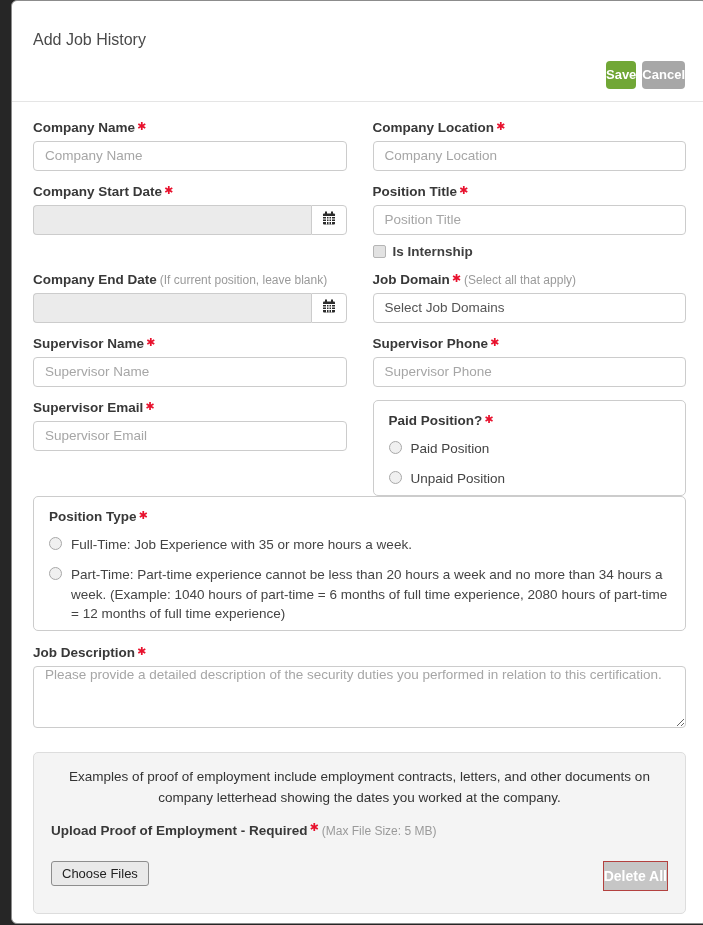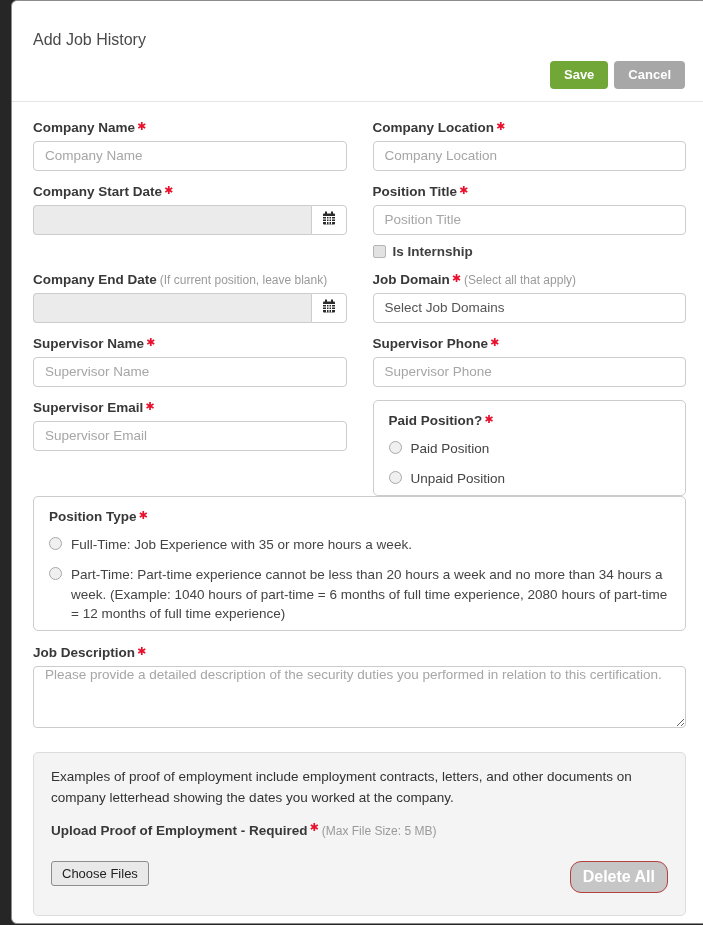--- a/index.html
+++ b/index.html
@@ -24,21 +24,21 @@
   .modal-title { font-size: 16px; color: #4a4a4a; font-weight: 400; }
   .header-actions { display: flex; justify-content: flex-end; gap: 6px; margin-top: 12px; }
   .btn {
     display: inline-block;
     border: none;
     border-radius: 4px;
     color: #fff;
     font-size: 13px;
     font-weight: 700;
     font-family: inherit;
-    padding: 6px 14px;
+    padding: 6px 0;
     cursor: pointer;
     line-height: 1.2;
   }
   .btn-save { background: #71a736; }
   .btn-cancel { background: #a7a7a7; }
   
   .modal-body { padding: 18px 21px 0 21px; }
   .grid2 {
     display: grid;
     grid-template-columns: 1fr 1fr;
@@ -140,42 +140,42 @@
   }
   .textarea::placeholder { color: #a6a6a6; opacity: 1; }
   
   .upload-panel {
     background: #f4f4f4;
     border: 1px solid #ddd;
     border-radius: 5px;
     padding: 14px 17px 22px 17px;
     margin-top: 20px;
   }
-  .upload-info { font-size: 13.5px; color: #333; line-height: 1.55; margin-bottom: 12px; }
+  .upload-info { font-size: 13.5px; color: #333; line-height: 1.55; margin-bottom: 12px; text-align: center; }
   .upload-label { font-size: 13.5px; font-weight: 700; color: #383838; }
   .upload-row { display: flex; justify-content: space-between; align-items: flex-start; margin-top: 22px; }
   .choose-files-btn {
     background: #e9e9e9;
     border: 1px solid #8d8d8d;
     border-radius: 3px;
     font-size: 13px;
     font-family: inherit;
     color: #222;
     padding: 4px 10px;
     cursor: pointer;
   }
   .delete-all-btn {
     background: #c6c6c6;
     border: 1px solid #b3413f;
-    border-radius: 11px;
+    border-radius: 0;
     color: #fff;
-    font-size: 16px;
+    font-size: 14px;
     font-weight: 700;
     font-family: inherit;
-    padding: 6px 12px;
+    padding: 6px 0;
     cursor: pointer;
   }
 </style>
 </head>
 <body>
 
 <div class="modal">
 
   <div class="modal-header">
     <h1 class="modal-title">Add Job History</h1>

